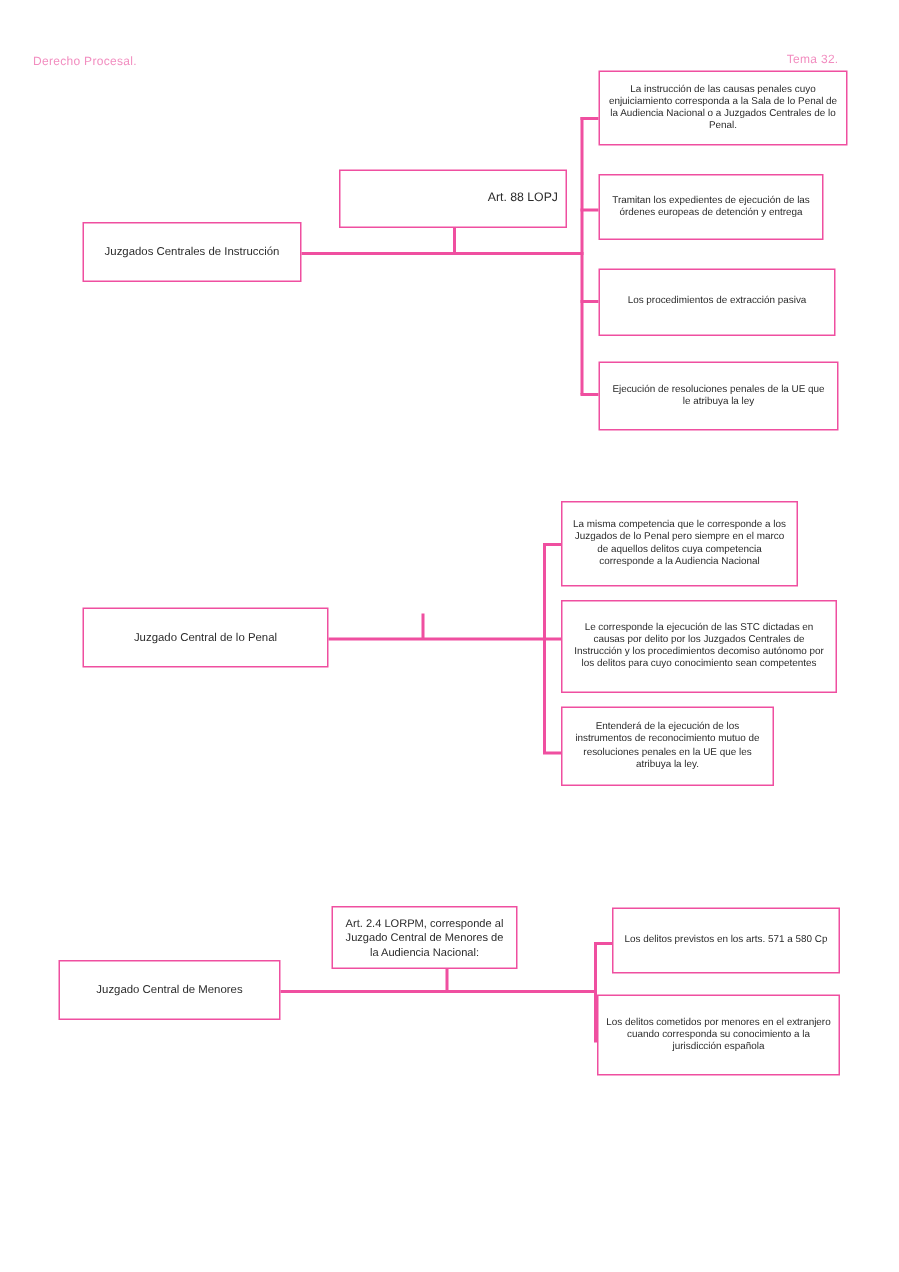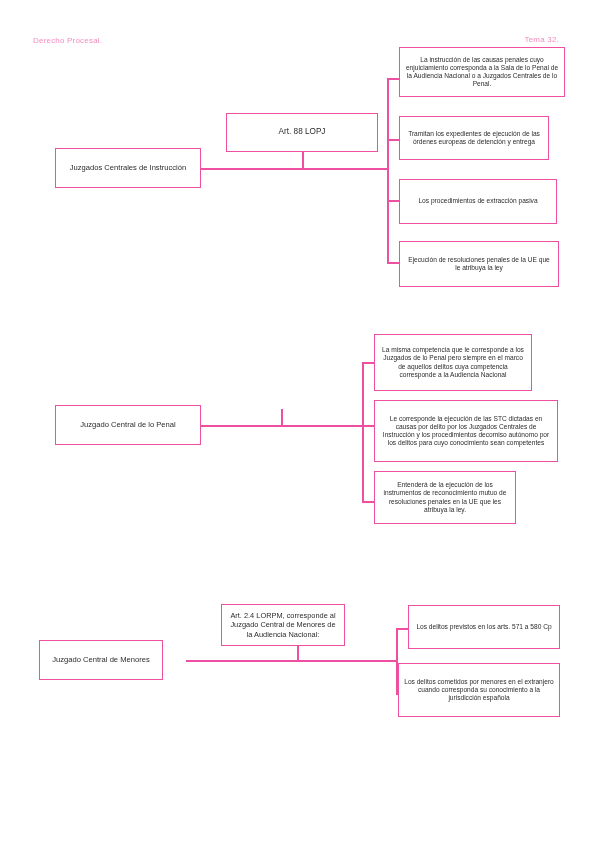--- a/index.html
+++ b/index.html
@@ -21,41 +21,41 @@
     height: 848px;
   }
   
   .hdr {
     position: absolute;
     font-size: 8px;
     color: #f28ec0;
     letter-spacing: .2px;
     white-space: nowrap;
   }
-  .hdr-left  { left: 33px;  top: 36px; }
+  .hdr-left  { left: 22px;  top: 36px; }
   .hdr-right { right: 40px; top: 35px; }
 
   
   .node {
     position: absolute;
     box-sizing: border-box;
     border: 1.6px solid #ef4fa0;
     background: #ffffff;
     color: #2b2b2b;
     display: flex;
     align-items: center;
     justify-content: center;
     text-align: center;
     line-height: 1.25;
     z-index: 3;
   }
   .node > span { display: block; padding: 0 5px; }
 
   .node.root  { font-size: 7.6px; }
-  .node.art   { font-size: 8.2px; }
+  .node.art   { font-size: 8.2px; justify-content: flex-end; }
   .node.leaf  { font-size: 6.6px; }
 
   
   .ln {
     position: absolute;
     background: #ef4fa0;
     z-index: 1;
   }
   .ln.h { height: 1.7px; }
   .ln.v { width: 1.7px; }
@@ -100,42 +100,42 @@
     <span>Ejecución de resoluciones penales de la UE que le atribuya la ley</span>
   </div>
 
   <div class="ln h" style="left:200px; top:425px; width:164px;"></div>
   <div class="ln v" style="left:281px; top:409px; height:17px;"></div>
   <div class="ln v" style="left:362px; top:362px; height:140px;"></div>
   <div class="ln h" style="left:362px; top:362px; width:13px;"></div>
   <div class="ln h" style="left:362px; top:425px; width:13px;"></div>
   <div class="ln h" style="left:362px; top:501px; width:13px;"></div>
 
-  <div class="node root" style="left:55px; top:405px; width:146px; height:40px;">
+  <div class="node root" style="left:55px; top:405px; width:164px; height:40px;">
     <span>Juzgado Central de lo Penal</span>
   </div>
 
 
   <div class="node leaf" style="left:374px; top:334px; width:158px; height:57px;">
     <span>La misma competencia que le corresponde a los Juzgados de lo Penal pero siempre en el marco de aquellos delitos cuya competencia corresponde a la Audiencia Nacional</span>
   </div>
   <div class="node leaf" style="left:374px; top:400px; width:184px; height:62px;">
     <span>Le corresponde la ejecución de las STC dictadas en causas por delito por los Juzgados Centrales de Instrucción y los procedimientos decomiso autónomo por los delitos para cuyo conocimiento sean competentes</span>
   </div>
   <div class="node leaf" style="left:374px; top:471px; width:142px; height:53px;">
     <span>Entenderá de la ejecución de los instrumentos de reconocimiento mutuo de resoluciones penales en la UE que les atribuya la ley.</span>
   </div>
 
   <div class="ln h" style="left:186px; top:660px; width:212px;"></div>
   <div class="ln v" style="left:297px; top:644px; height:17px;"></div>
   <div class="ln v" style="left:396px; top:628px; height:66px;"></div>
   <div class="ln h" style="left:396px; top:628px; width:13px;"></div>
   <div class="ln h" style="left:396px; top:693px; width:13px;"></div>
 
-  <div class="node root" style="left:39px; top:640px; width:124px; height:40px;">
+  <div class="node root" style="left:39px; top:640px; width:148px; height:40px;">
     <span>Juzgado Central de Menores</span>
   </div>
 
   <div class="node art" style="left:221px; top:604px; width:124px; height:42px; font-size:7.4px;">
     <span>Art. 2.4 LORPM, corresponde al Juzgado Central de Menores de la Audiencia Nacional:</span>
   </div>
 
   <div class="node leaf" style="left:408px; top:605px; width:152px; height:44px;">
     <span>Los delitos previstos en los arts. 571 a 580 Cp</span>
   </div>

